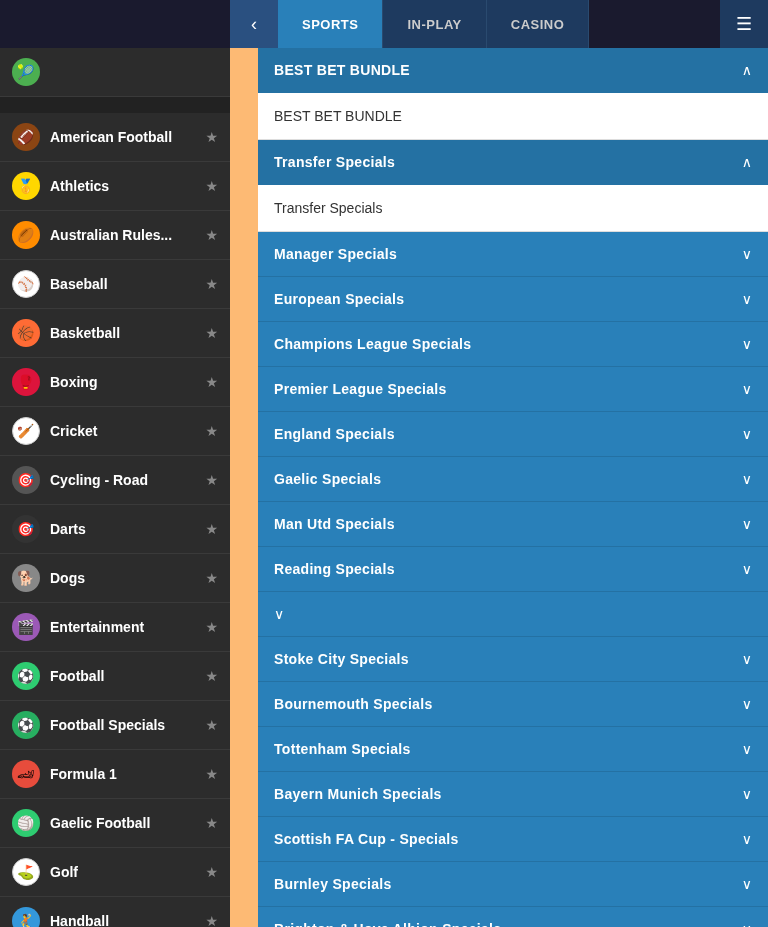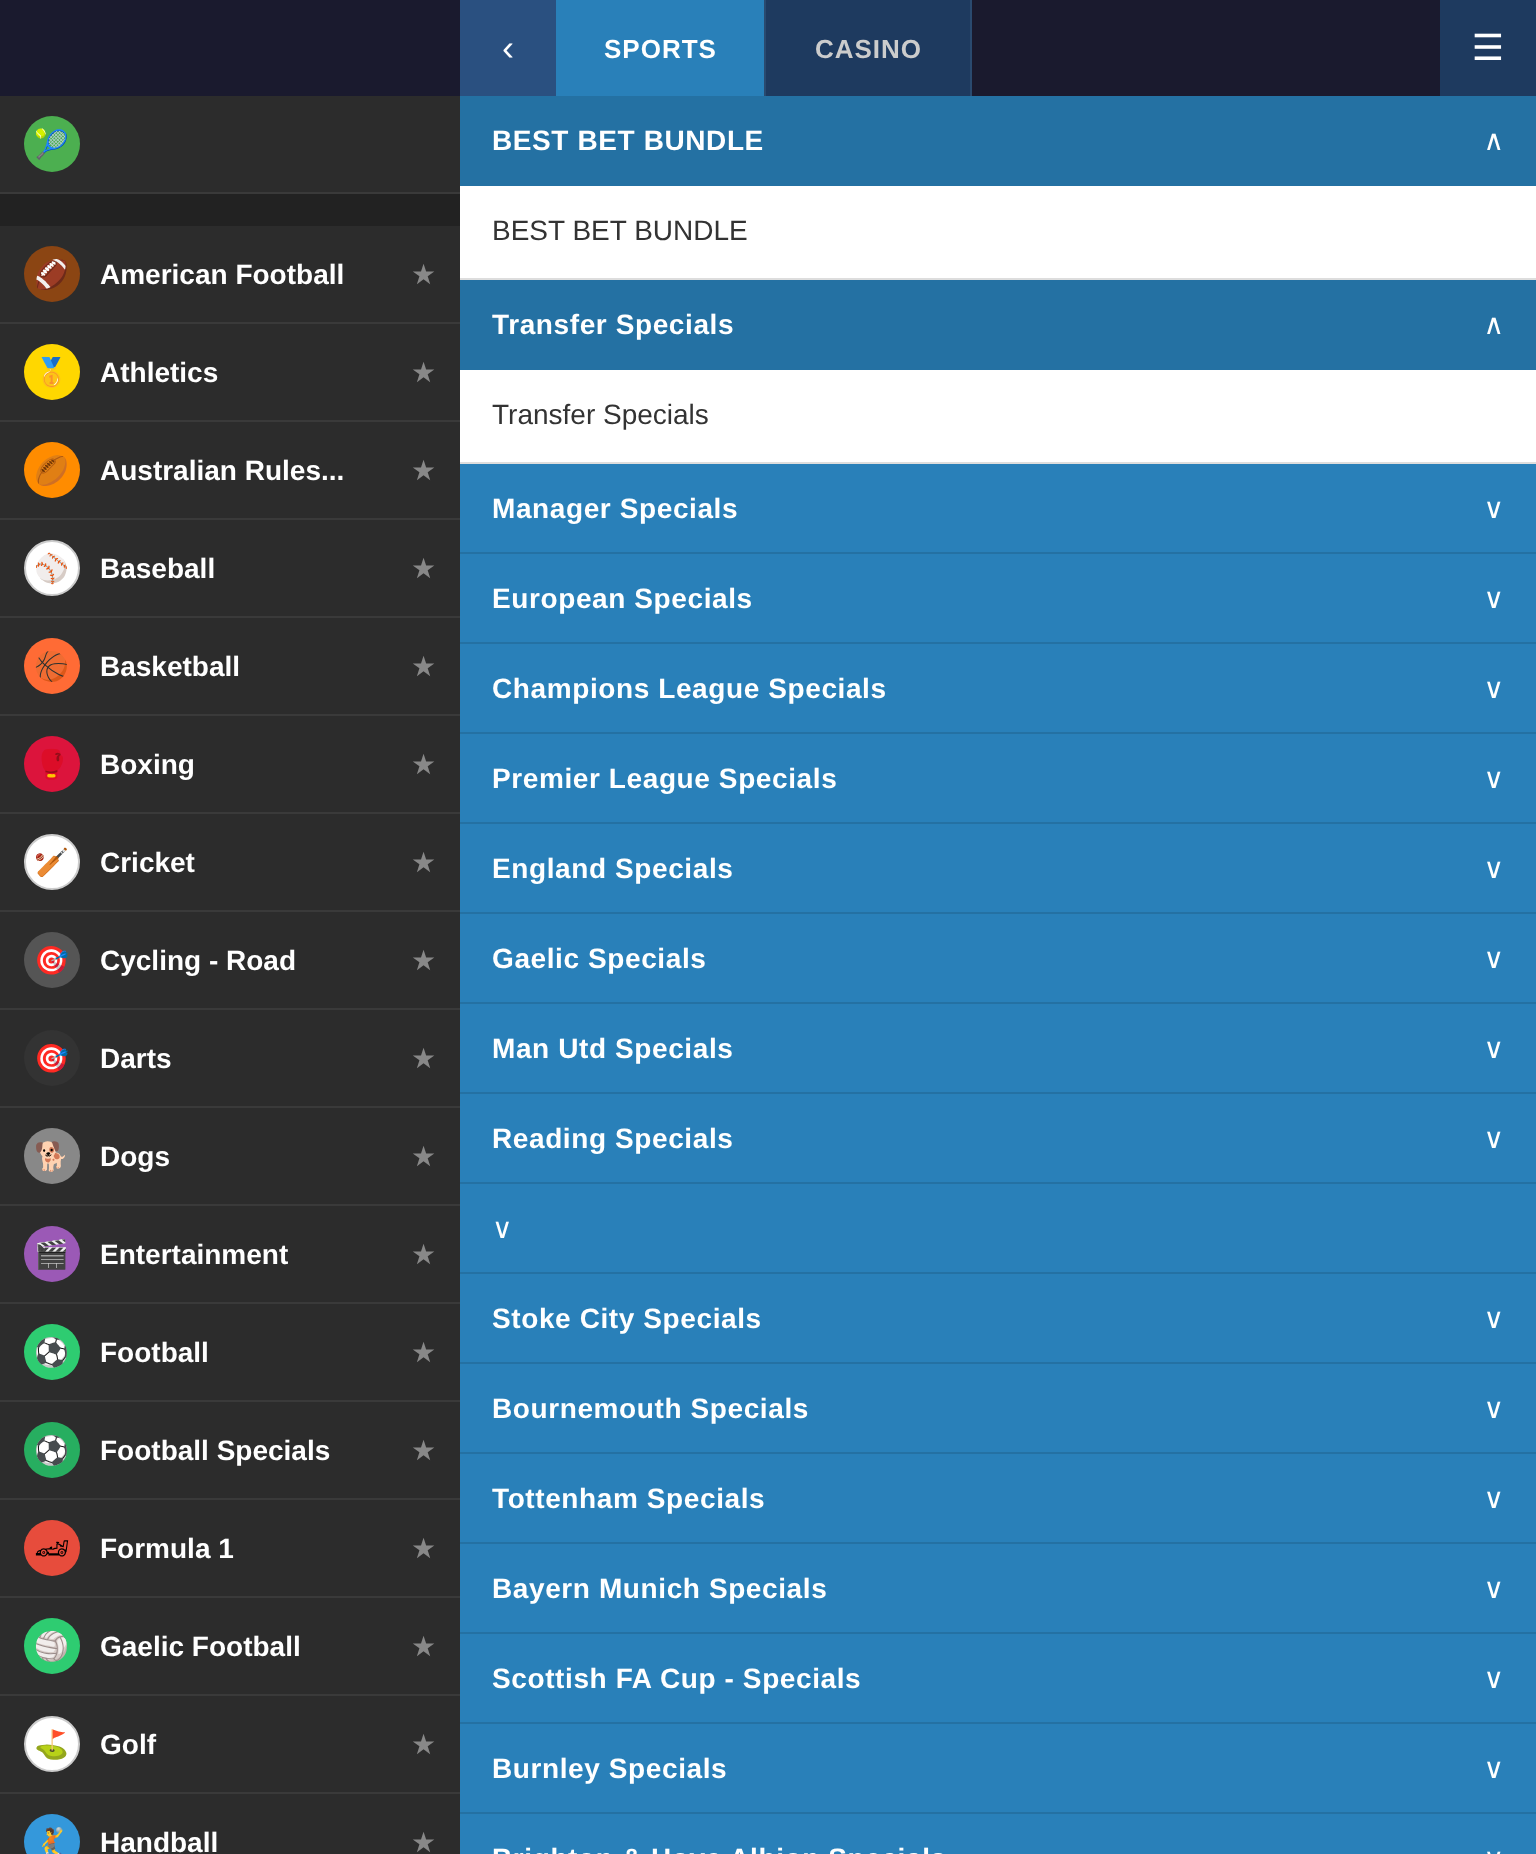--- a/index.html
+++ b/index.html
@@ -148,20 +148,21 @@
       padding: 10px 12px;
       border-bottom: 1px solid #3a3a3a;
       cursor: pointer;
     }
 
     
     .content {
       flex: 1;
       overflow-y: auto;
       background: #fdba74;
+      padding-left: 28px;
     }
     .content::-webkit-scrollbar { width: 4px; }
     .content::-webkit-scrollbar-track { background: #ddd; }
     .content::-webkit-scrollbar-thumb { background: #aaa; }
 
     .section-header {
       display: flex;
       align-items: center;
       justify-content: space-between;
       background: #2980b9;
@@ -218,20 +219,21 @@
 
 <div class="header">
   <div class="logo">
     <span class="logo-bet"></span>
       <span class="logo-victor"></span>
   </div>
   <div class="header-nav">
     <div class="back-btn">‹</div>
     <div class="nav-tabs">
     <div class="nav-tab active">SPORTS</div>
+        <div class="nav-tab">IN-PLAY</div>
         <div class="nav-tab">CASINO</div>
       </div>
     <div class="header-icon">☰</div>
   </div>
 </div>
 
 <div class="main">
   <div class="sidebar">
     <div class="sidebar-featured">
       <div class="sport-icon icon-tennis">🎾</div>

